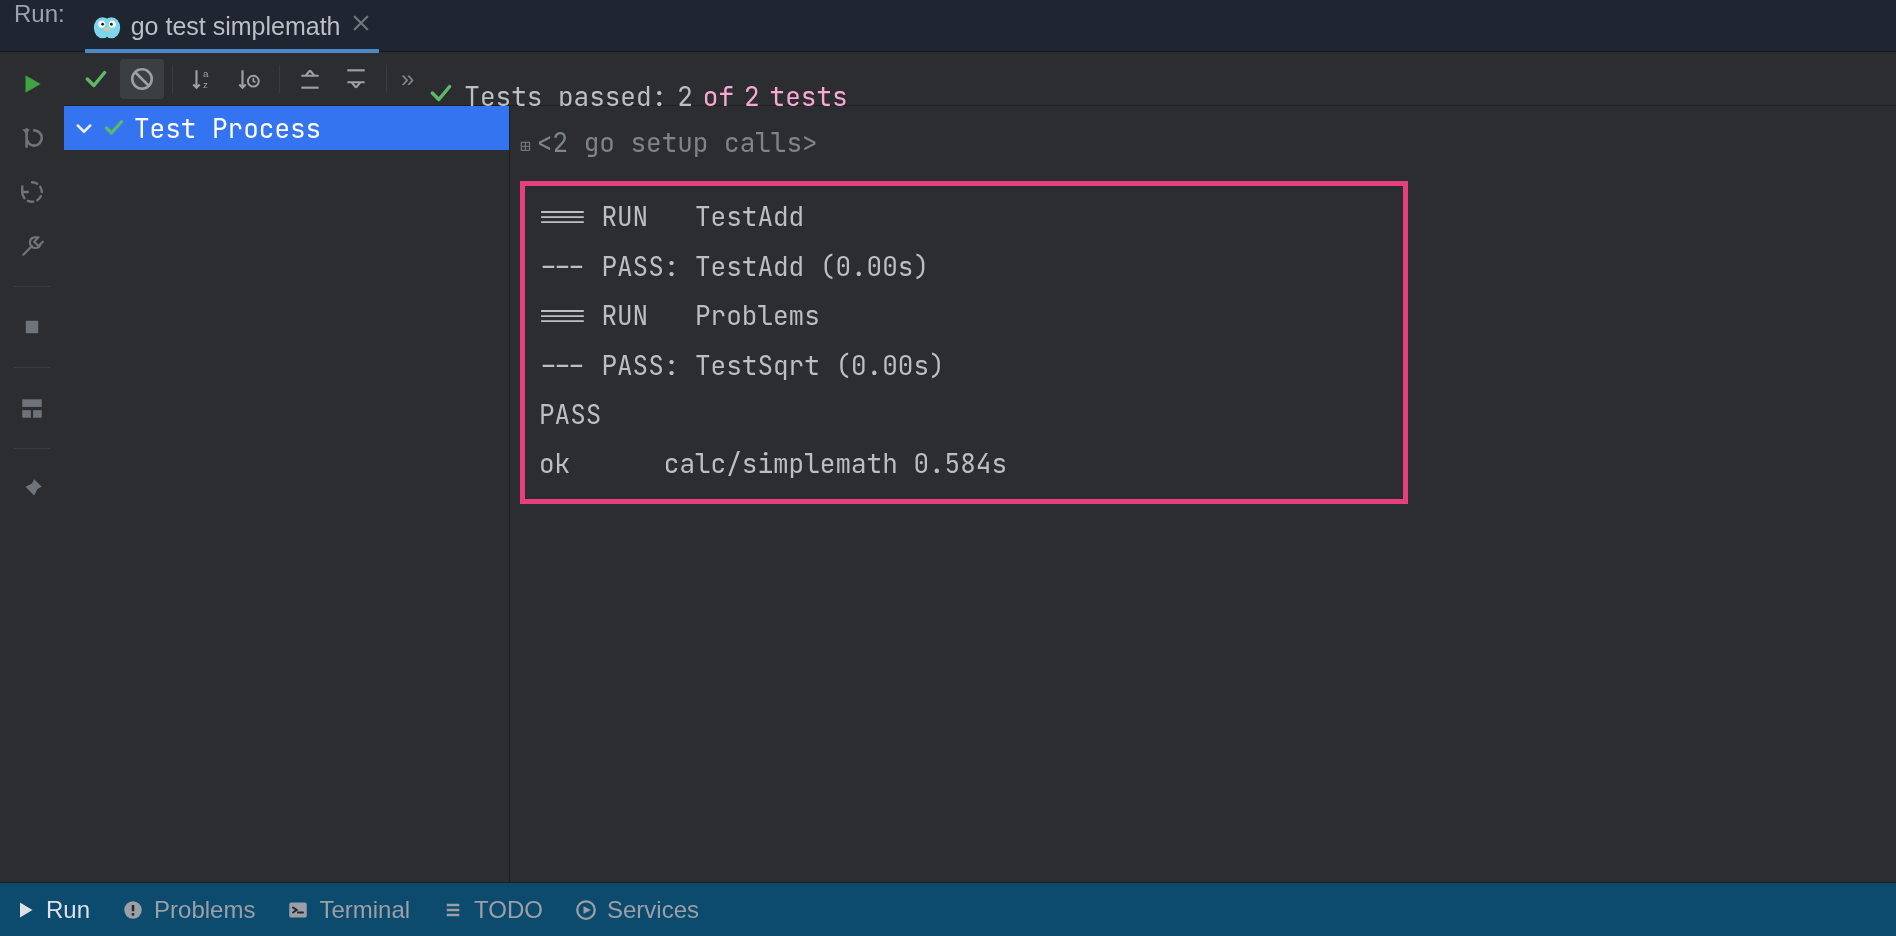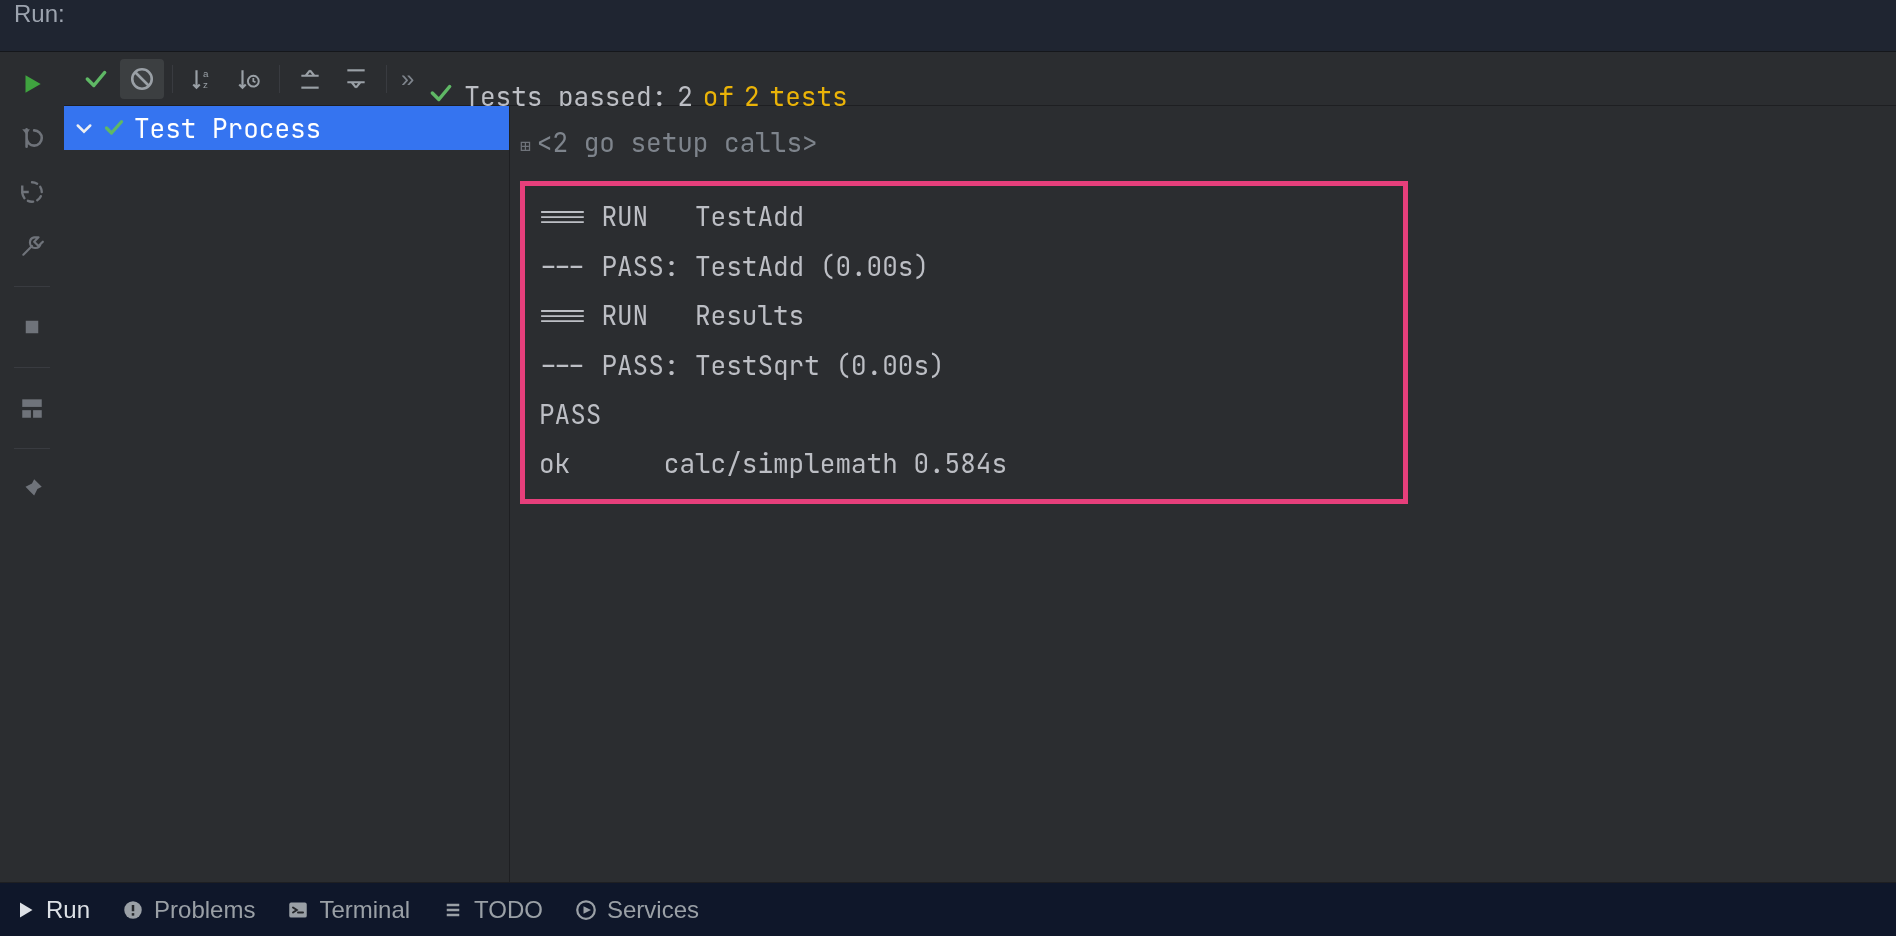--- a/index.html
+++ b/index.html
@@ -62,21 +62,21 @@
     }
     .tbtn {
       width: 44px; height: 40px;
       display: flex; align-items: center; justify-content: center;
       color: #9AA0A6; border-radius: 4px;
     }
     .tbtn.on { background: #3C3F41; }
     .vsep { width: 1px; height: 28px; background: #393B40; margin: 0 6px; }
     .expand { color: #7E848C; font-size: 24px; padding: 0 6px; }
     .status { display: flex; align-items: baseline; gap: 10px; font-size: 26px; margin-left: 6px;}
-    .status .dim { color: #eab308; }
+    .status .dim { color: #f9a8d4; }
     .status .n { color: #BCBEC4; }
     .status .txt { color: #BCBEC4; margin-top: 35px; }
 
     
     .body { flex: 1; display: flex; min-height: 0; }
 
     .tree {
       width: 446px;
       background: #2B2D30;
       border-right: 1px solid #1E1F22;
@@ -107,21 +107,21 @@
       border: 5px solid #E63F7B;
       margin: 6px 0 14px 0;
       padding: 6px 14px 10px 14px;
       width: 888px;
     }
     .output .line { white-space: pre; }
     
     
     .bottom {
       height: 54px;
-      background: #0f172a;
+      background: #0c4a6e;
       border-top: 1px solid #1E1F22;
       display: flex; align-items: center; gap: 32px;
       padding: 0 14px;
       color: #9AA0A6; font-size: 24px;
     }
     .bottom .item { display: flex; align-items: center; gap: 10px; }
     .bottom .item.active { color: #DDE1E6; }
     .bico { width: 22px; height: 22px; display: inline-flex; align-items: center; justify-content: center; }
 
     
@@ -129,20 +129,38 @@
     svg.is { width: 20px; height: 20px; }
 
     
     .gopher { width: 28px; height: 28px; }
   </style>
 </head>
 <body>
 
 <div class="tabstrip">
   <span class="runlabel">Run:</span>
+  <div class="tab active">
+
+    <svg class="gopher" viewBox="0 0 32 32">
+      <ellipse cx="11" cy="18" rx="10" ry="12" fill="#7FD5EA"></ellipse>
+      <ellipse cx="21" cy="18" rx="10" ry="12" fill="#7FD5EA"></ellipse>
+      <circle cx="10" cy="14" r="4" fill="#fff"></circle>
+        <circle cx="22" cy="14" r="4" fill="#fff"></circle>
+      <circle cx="11" cy="14" r="1.6" fill="#222"></circle>
+        <circle cx="21" cy="14" r="1.6" fill="#222"></circle>
+      <ellipse cx="16" cy="20" rx="3" ry="2" fill="#E8C48A"></ellipse>
+    </svg>
+    <span class="tab-label mono">go test simplemath</span>
+    <span class="tab-close">
+      <svg class="is" viewBox="0 0 16 16">
+          <path d="M3 3 L13 13 M13 3 L3 13" stroke="currentColor" stroke-width="1.8" fill="none" stroke-linecap="round"></path>
+        </svg>
+    </span>
+  </div>
 </div>
 
 <div class="main">
 
   <div class="sidebar">
     <span class="ico" style="color:#3FA33F">
       <svg class="i" viewBox="0 0 24 24">
           <path d="M6 4 L20 12 L6 20 Z" fill="currentColor"></path>
         </svg>
     </span>
@@ -253,21 +271,21 @@
           <span>Test Process</span>
         </div>
       </div>
 
       <div class="output mono">
         <div class="line muted"><span class="fold">⊞</span><span>&lt;2 go setup calls&gt;</span></div>
         <div class="line" style="height:8px"></div>
         <div class="block">
           <div class="line">=== RUN   TestAdd</div>
           <div class="line">--- PASS: TestAdd (0.00s)</div>
-          <div class="line">=== RUN   Results</div>
+          <div class="line">=== RUN   Problems</div>
           <div class="line">--- PASS: TestSqrt (0.00s)</div>
           <div class="line">PASS</div>
           <div class="line">ok      calc/simplemath 0.584s</div>
         </div>
         <div class="line" style="height:28px"></div>
       </div>
     </div>
 
   </div>
 </div>

